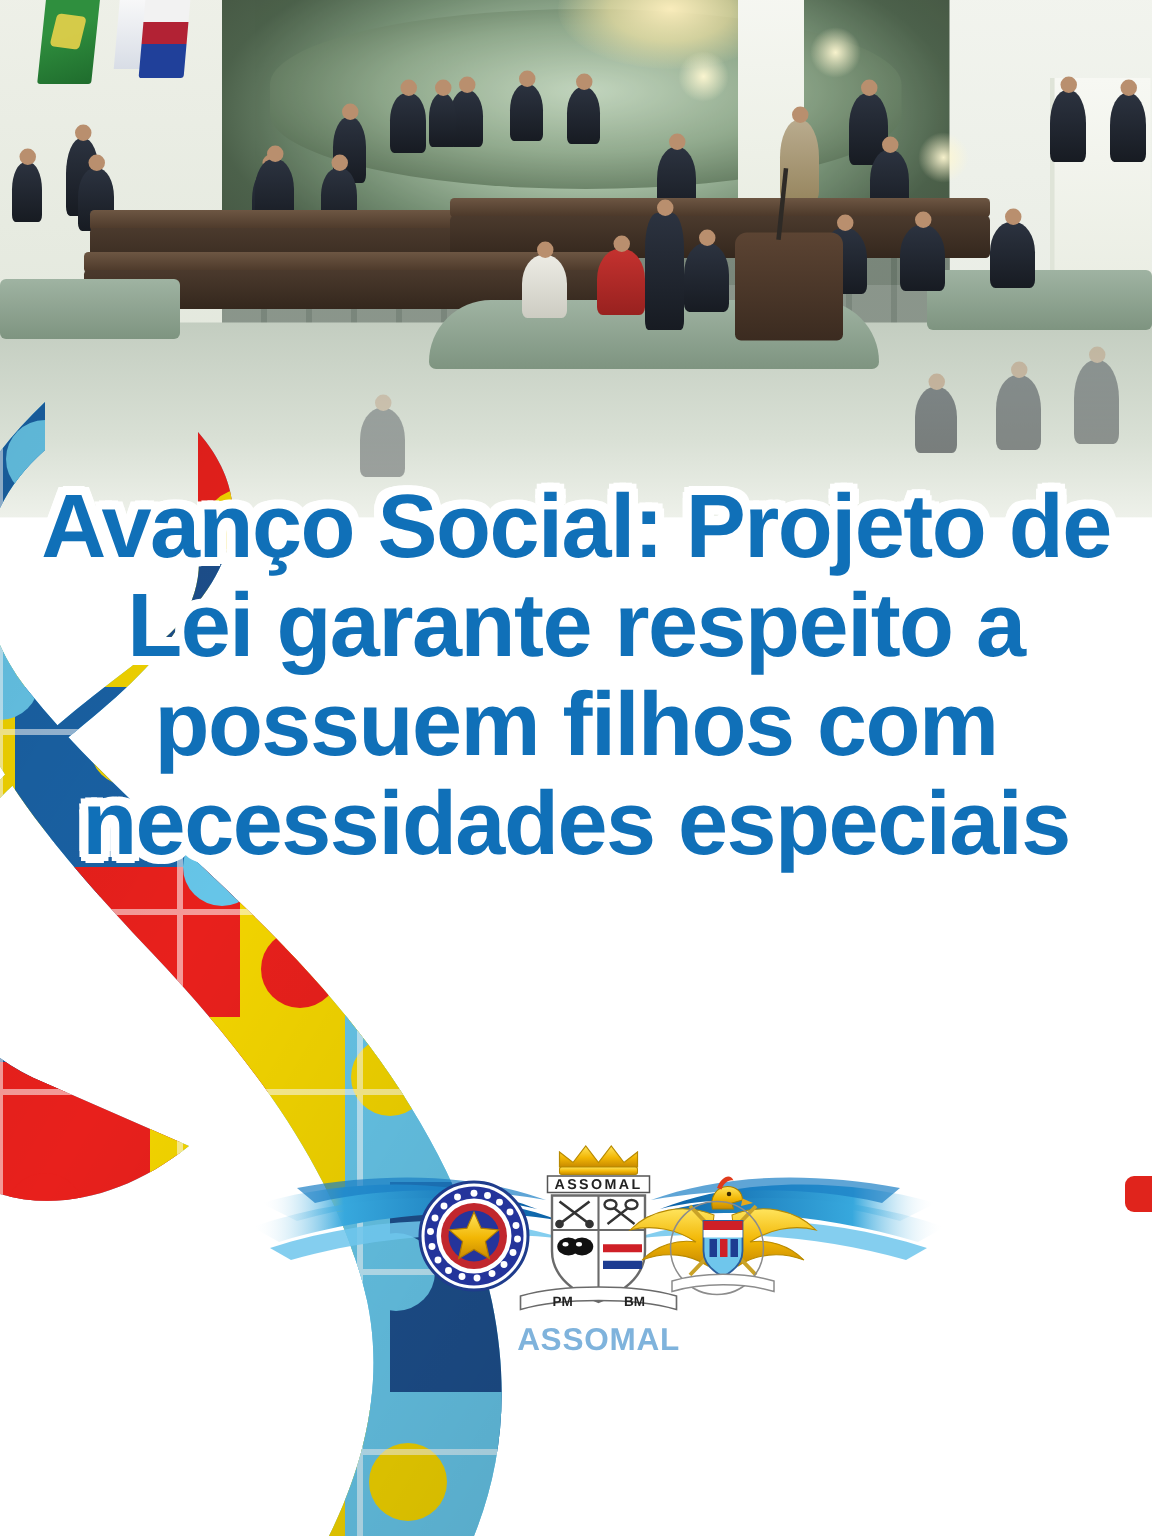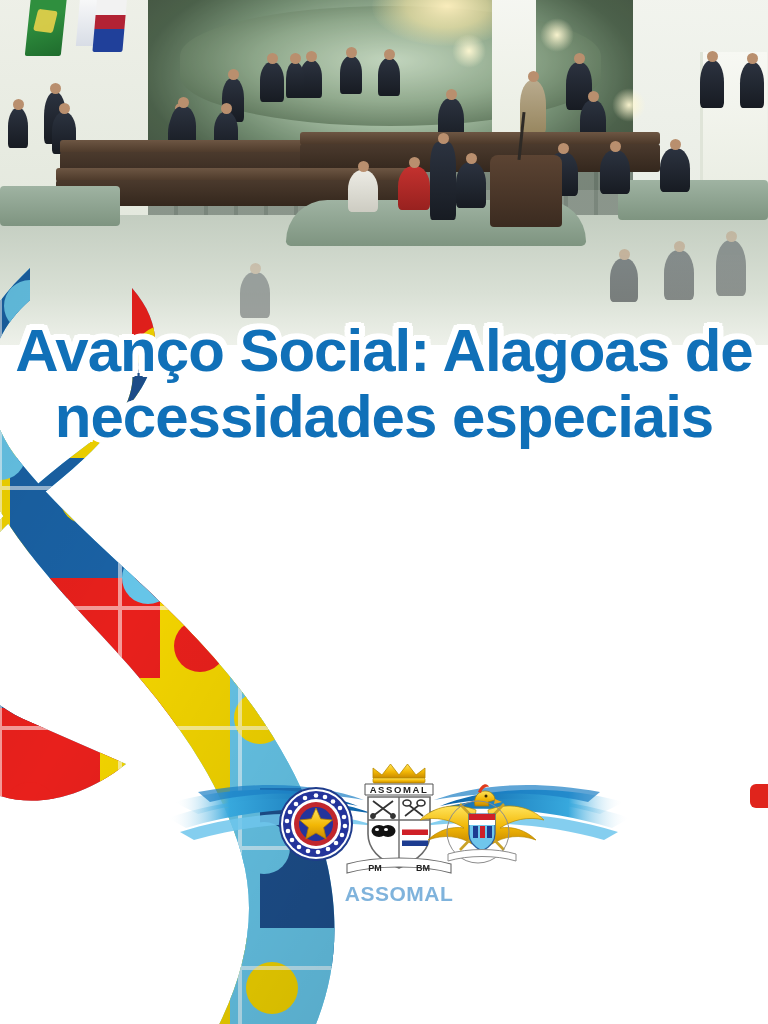--- a/index.html
+++ b/index.html
@@ -288,21 +288,23 @@
       <g stroke="#ffffff" stroke-width="4" fill="none" opacity=".55">
         <path d="M0,120 H470 M0,240 H470 M0,360 H470 M0,480 H470 M0,600 H470 M0,720 H470"></path>
         <path d="M120,0 V800 M240,0 V800 M360,0 V800"></path>
       </g>
 
       <rect x="0" y="0" width="470" height="800" fill="url(#shade)"></rect>
     </g>
   </svg>
 
   <div class="headline">
-    <span class="hl-line">Avanço Social: Alagoas de</span>
+    <span class="hl-line">Avanço Social: Projeto de</span>
+    <span class="hl-line">Lei garante respeito a</span>
+    <span class="hl-line">possuem filhos com</span>
     <span class="hl-line">necessidades especiais</span>
   </div>
 
   <div class="red-dot"></div>
 
   <div class="logo-wrap">
     <svg width="462" height="130" viewBox="0 0 462 130">
       <defs>
         <linearGradient id="wingGrad" x1="0" y1="0" x2="1" y2="0">
           <stop offset="0%" stop-color="#ffffff" stop-opacity="0"></stop>

